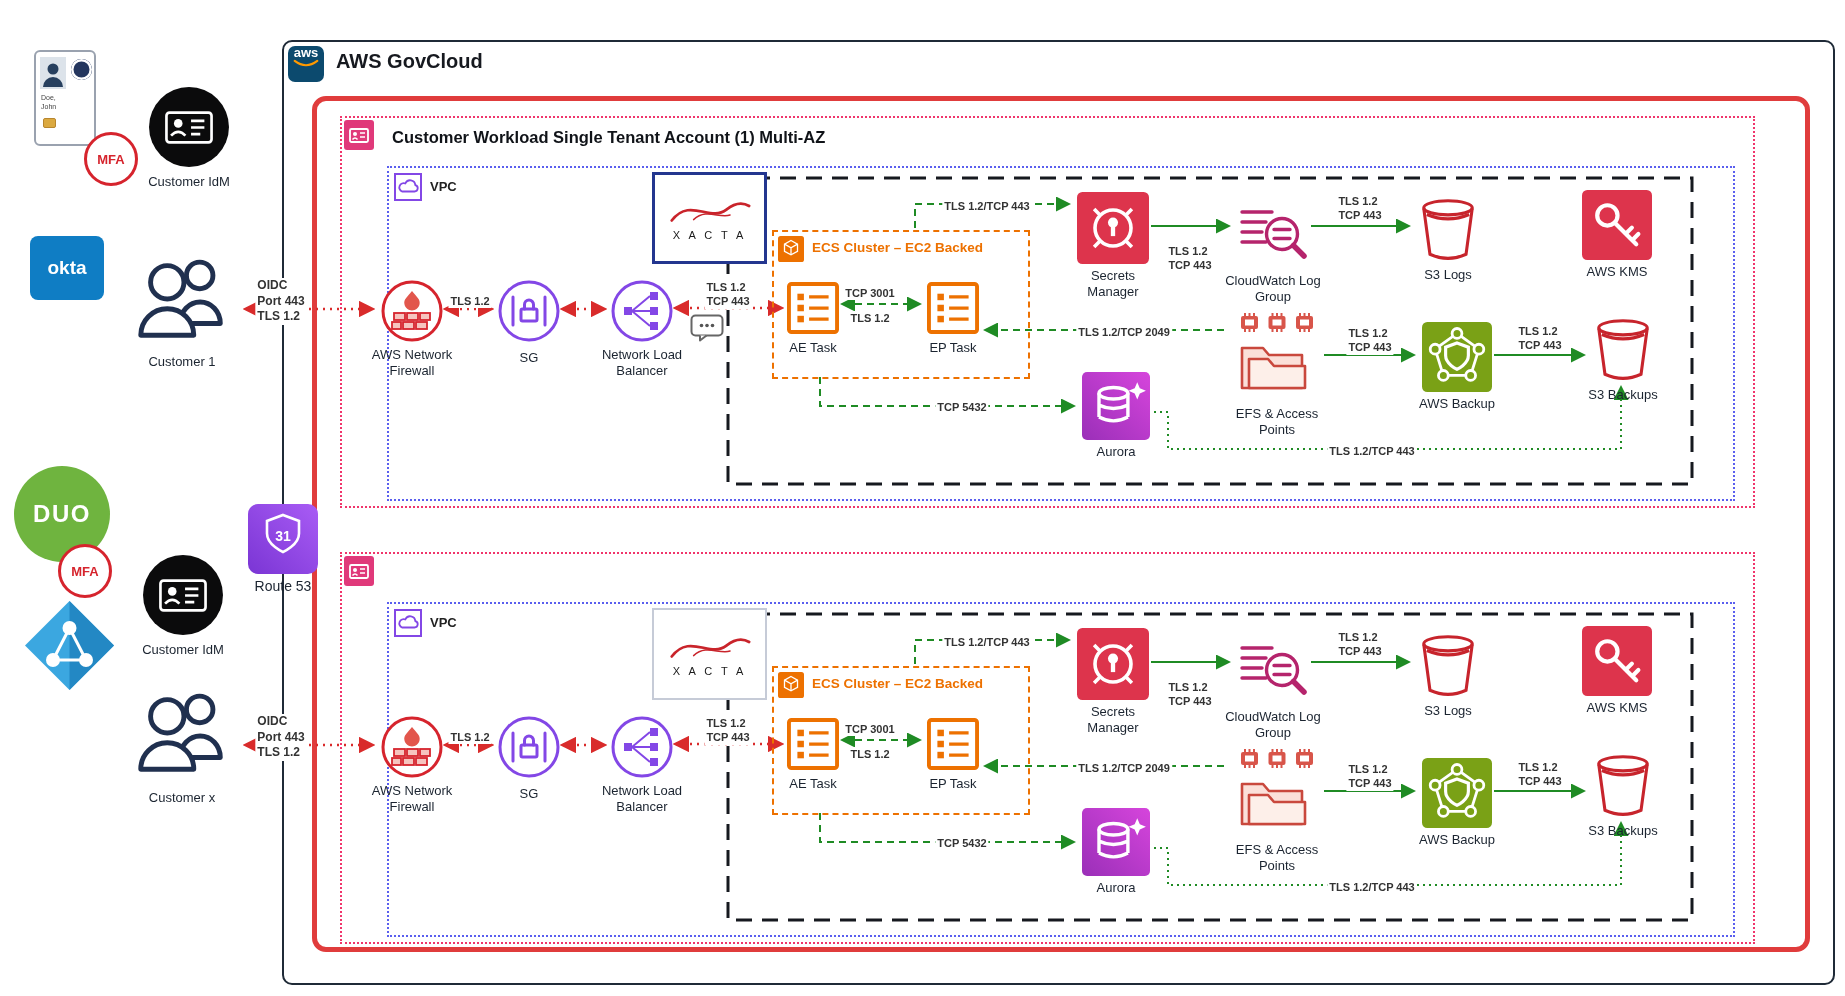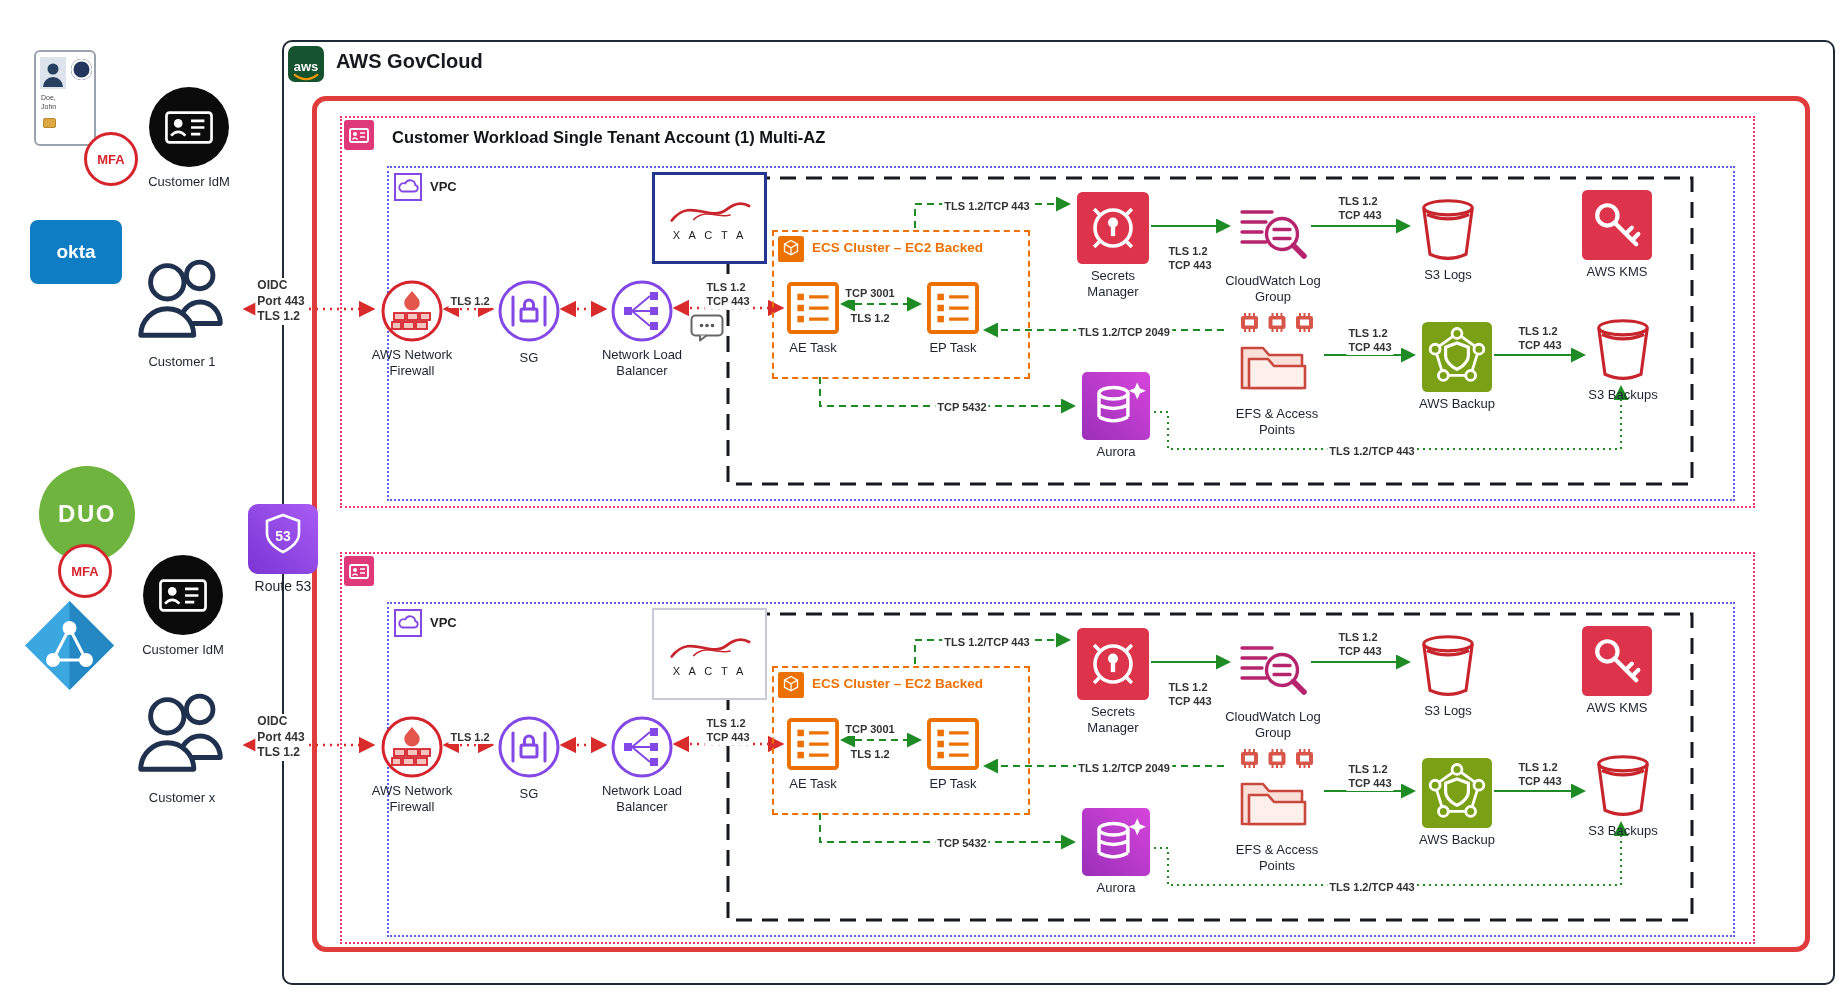--- a/index.html
+++ b/index.html
@@ -25,21 +25,21 @@
   .lbl{position:absolute;transform:translateX(-50%);text-align:center;font-size:13px;line-height:1.25;color:#1B2430;white-space:pre-line}
   .elbl{position:absolute;transform:translateX(-50%);text-align:left;font-size:11px;font-weight:700;line-height:1.3;color:#333;white-space:pre-line;background:#fff;padding:0 2px}
   .mfa{position:absolute;border-radius:50%;background:#fff;border:3px solid #D6242D;color:#D6242D;font-weight:700;font-size:13px;display:flex;align-items:center;justify-content:center}
   .okta{position:absolute;background:#0F7DC4;border-radius:8px;color:#fff;font-weight:700;font-size:19px;display:flex;align-items:center;justify-content:center}
   .duo{position:absolute;background:#6FB43F;border-radius:50%;color:#fff;font-weight:800;font-size:24px;letter-spacing:1.5px;display:flex;align-items:center;justify-content:center}
   .idcard{position:absolute;left:34px;top:50px;width:62px;height:96px;background:#fff;border:2px solid #9AA2AF;border-radius:6px}
   .idphoto{position:absolute;left:4px;top:5px;width:26px;height:32px}
   .idseal{position:absolute;left:35px;top:7px;width:21px;height:21px;border-radius:50%;background:#24365E;box-shadow:inset 0 0 0 2.5px #fff,inset 0 0 0 4px #24365E}
   .idname{position:absolute;left:5px;top:41px;font-size:7px;line-height:1.3;color:#444;white-space:pre-line}
   .idchip{position:absolute;left:7px;top:66px;width:13px;height:10px;background:#DBA940;border-radius:2px;border:1px solid #B8862E}
-  .awslogo{position:absolute;left:288px;top:46px;width:36px;height:36px;background:#14532d;border-radius:7px;display:flex;flex-direction:column;align-items:center;justify-content:flex-end}
+  .awslogo{position:absolute;left:288px;top:46px;width:36px;height:36px;background:#0c4a6e;border-radius:7px;display:flex;flex-direction:column;align-items:center;justify-content:flex-start}
   .awslogo span{color:#fff;font-size:13px;font-weight:700;line-height:1}
   .gtitle{position:absolute;left:336px;top:50px;font-size:20px;font-weight:600;color:#16191F}
   .r53num{position:absolute;left:283px;top:528px;transform:translateX(-50%);color:#fff;font-weight:700;font-size:14px}
   .smalllbl{font-size:14px}
   .oidc{font-size:12px}
 </style>
 </head>
 <body>
 
 <div id="stage">
@@ -292,32 +292,32 @@
       <div class="idchip"></div>
     </div>
     <div class="mfa" style="left:84px;top:132px;width:54px;height:54px">
         <span>MFA</span>
       </div>
     <svg class="icon" style="left:148px;top:86px;width:82px;height:82px">
         <use href="#sym-idm"></use>
       </svg>
     <div class="lbl" style="left:189px;top:174px">Customer IdM</div>
 
-    <div class="okta" style="left:30px;top:220px;width:92px;height:64px">
+    <div class="okta" style="left:30px;top:236px;width:74px;height:64px">
         <span>okta</span>
       </div>
     <svg class="icon" style="left:128px;top:248px;width:108px;height:100px">
         <use href="#sym-people"></use>
       </svg>
     <div class="lbl" style="left:182px;top:354px">Customer 1</div>
     <div class="elbl oidc" style="left:281px;top:278px">OIDC
 Port 443
 TLS 1.2</div>
 
-    <div class="duo" style="left:39px;top:466px;width:96px;height:96px">
+    <div class="duo" style="left:14px;top:466px;width:96px;height:96px">
         <span>DUO</span>
       </div>
     <div class="mfa" style="left:58px;top:544px;width:54px;height:54px">
         <span>MFA</span>
       </div>
     <svg class="icon" style="left:22px;top:598px;width:95px;height:95px">
         <use href="#sym-azure"></use>
       </svg>
     <svg class="icon" style="left:142px;top:554px;width:82px;height:82px">
         <use href="#sym-idm"></use>
@@ -327,21 +327,21 @@
         <use href="#sym-people"></use>
       </svg>
     <div class="lbl" style="left:182px;top:790px">Customer x</div>
     <div class="elbl oidc" style="left:281px;top:714px">OIDC
 Port 443
 TLS 1.2</div>
 
     <svg class="icon" style="left:248px;top:504px;width:70px;height:70px">
         <use href="#sym-r53"></use>
       </svg>
-    <div class="r53num">53</div>
+    <div class="r53num">31</div>
     <div class="lbl smalllbl" style="left:283px;top:578px">Route 53</div>
 
     <div class="awslogo">
       <span>aws</span>
       <svg width="26" height="9" viewBox="0 0 30 10">
           <path d="M2 2 Q15 12 28 2" fill="none" stroke="#FF9900" stroke-width="2.4" stroke-linecap="round"></path>
         </svg>
     </div>
     <div class="gtitle">AWS GovCloud</div>
   </div>

